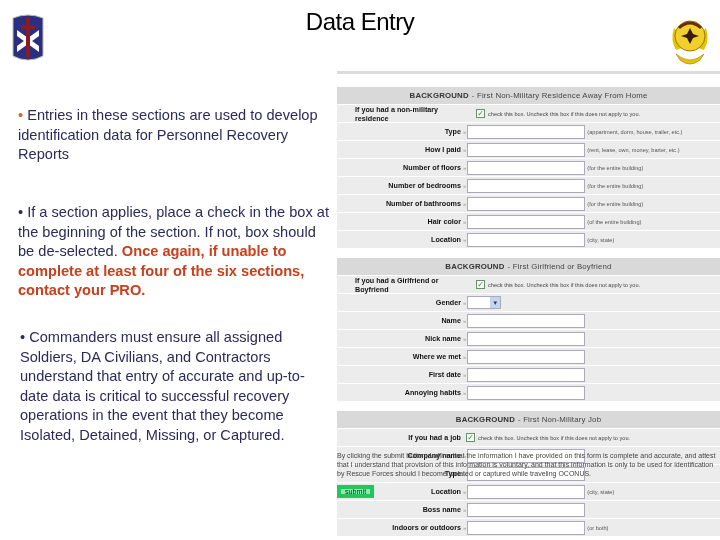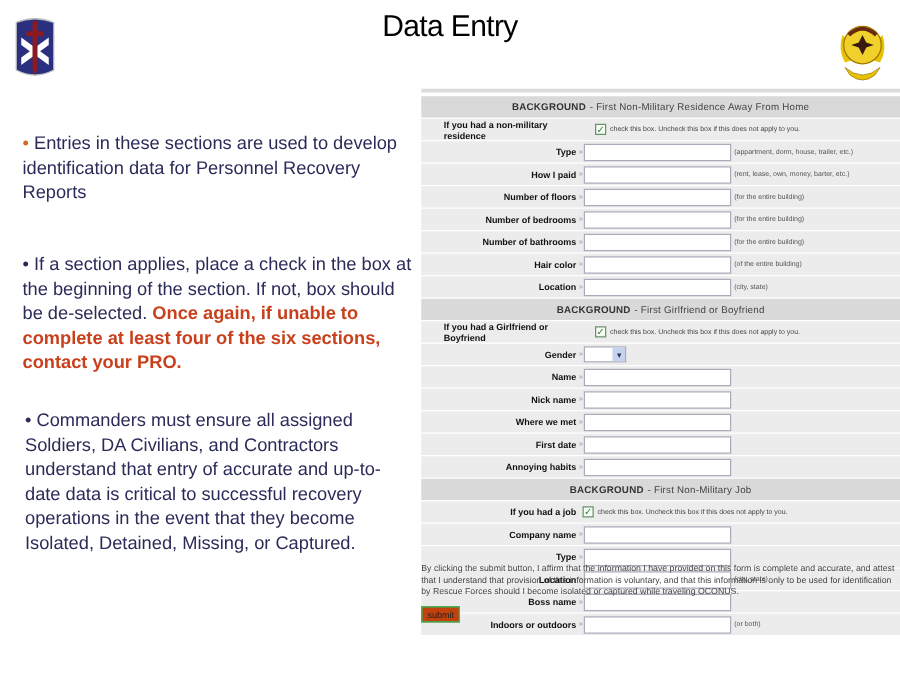--- a/index.html
+++ b/index.html
@@ -16,42 +16,42 @@
              color: #2b2b5a; font-size: 14.6px; line-height: 19.5px; }
   .bullet-block { position: absolute; left: 0; width: 312px; }
   .bullet-dot { color: #d2691e; }
   .warn { color: #c8401c; font-weight: bold; }
 
   .form { position: absolute; left: 337px; top: 77px; width: 383px; font-size: 7.2px;
           color: #222; }
   .form-row { height: 17px; display: flex; align-items: center; background: #ececec;
               margin-bottom: 1px; position: relative; }
   .form-row.header { background: #d9d9d9; justify-content: center; font-weight: bold;
-                     color: #333; font-size: 7.8px; letter-spacing: 0.2px; height: 17px; }
+                     color: #333; font-size: 7.8px; letter-spacing: 0.2px; height: 17px; margin-top: 10px; }
   .form-row.header .sub { font-weight: normal; color: #444; margin-left: 3px; }
   .row-label { width: 125px; text-align: right; font-weight: bold; color: #111; padding-right: 1px; }
   .row-label.wide { width: 135px; text-align: left; padding-left: 18px; }
   .row-label.job { width: 125px; }
   .dim { color: #999; font-weight: normal; margin-left: 1px; margin-right: 1px; font-size: 6px; }
   .text-input { width: 118px; height: 14px; border: 1px solid #aab; background: #fff; }
   .small-input { width: 26px; height: 14px; border: 1px solid #aab; background: #fff; }
   .hint { margin-left: 2px; font-size: 5.6px; color: #555; white-space: nowrap; }
   .cb { width: 9px; height: 9px; border: 1px solid #6b8e6b; background: #f6fff6; display: inline-flex;
         align-items: center; justify-content: center; color: #3a7a3a; font-size: 8px; line-height: 8px;
         margin-left: 4px; margin-right: 3px; }
   .cb-text { font-size: 5.6px; color: #444; white-space: nowrap; }
   .select { width: 34px; height: 13px; border: 1px solid #aab; background: #fff; display: flex;
             justify-content: flex-end; align-items: center; }
   .select-arrow { width: 10px; height: 11px; background: #c5d3ee; color: #334; font-size: 7px;
                   display: flex; align-items: center; justify-content: center; }
 
   .affirm { position: absolute; left: 337px; top: 451px; width: 383px; font-size: 7px;
             line-height: 9px; color: #444; }
   .submit { position: absolute; left: 337px; top: 485px; height: 13px; padding: 0 4px;
-            border: 1px solid #22c55e; background: #c2410c; font-size: 7.2px; color: #222;
+            border: 4px solid #22c55e; background: #86efac; font-size: 7.2px; color: #222;
             font-family: "Liberation Sans", sans-serif; display: flex; align-items: center; }
   .top-line { position: absolute; left: 337px; top: 71px; width: 383px; height: 3px; background: #dcdcdc; }
 </style>
 </head>
 <body>
 
 <div class="logo-left">
   <svg width="36" height="52" viewBox="0 0 36 52">
     <path d="M3 6 Q18 0 33 6 L33 44 Q18 52 3 44 Z" fill="#2a2f80" stroke="#bbb" stroke-width="1"></path>
     <path d="M7 18 L29 34 L29 40 L7 24 Z" fill="#fff"></path>

